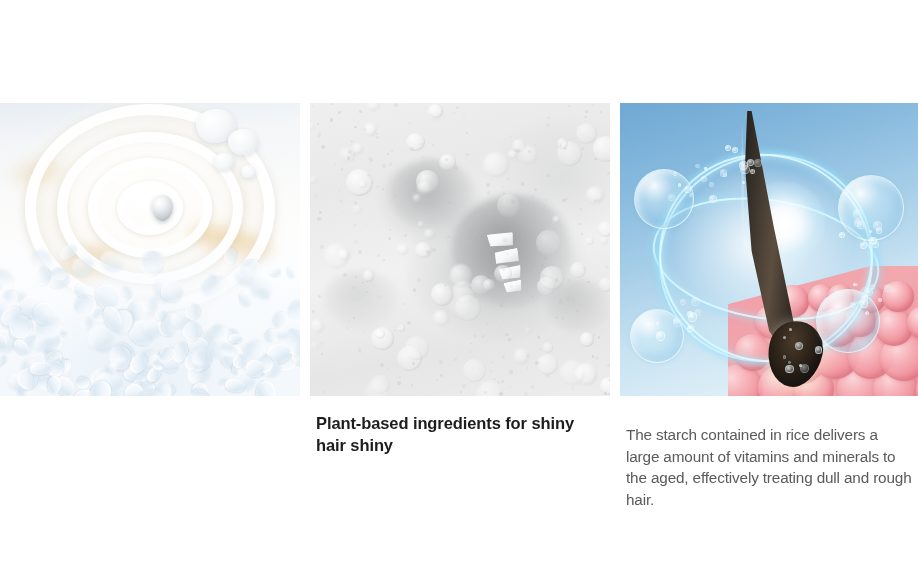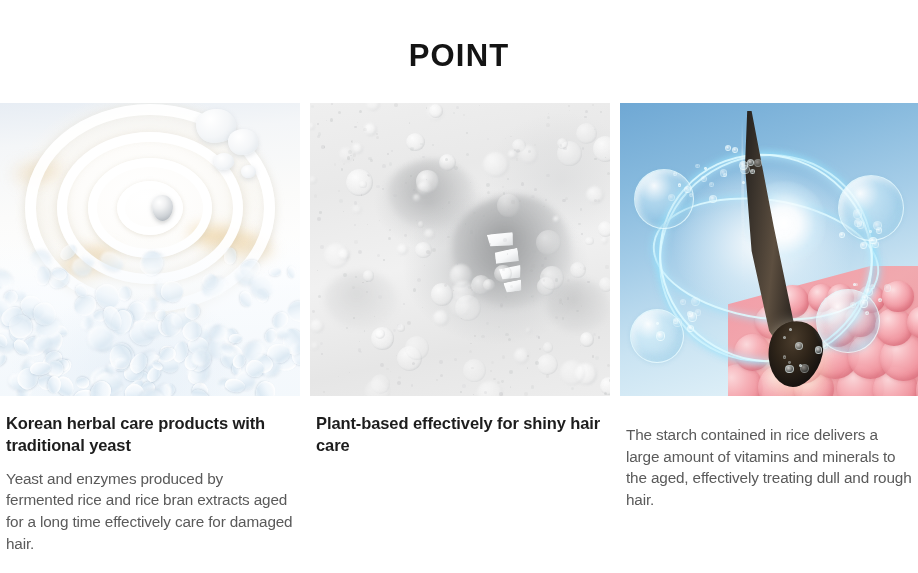--- a/index.html
+++ b/index.html
@@ -283,21 +283,20 @@
   }
   .micro-bubbles { position: absolute; border-radius: 50%;
     background: radial-gradient(circle at 35% 30%, rgba(255,255,255,0.95) 0%, rgba(205,238,252,0.35) 70%);
     border: 0.5px solid rgba(240,253,255,0.7); }
 </style>
 </head>
 <body>
 
 <div class="page">
 
-  <div class="page-title">POINT</div>
 
   <div class="columns">
 
     <div class="column">
       <div class="figure fig-milk">
         <div class="tan-d"></div>
         <div class="tan-a"></div>
         <div class="tan-b"></div>
         <div class="tan-c"></div>
 
@@ -461,24 +460,20 @@
             <div class="grain" style="width: 14.8px; height: 14px; left: 190.8px; top: 114.6px; transform: rotate(273deg); opacity: 0.87; filter: blur(1.1px);"></div>
             <div class="grain" style="width: 15.2px; height: 9.5px; left: 219.8px; top: 110.4px; transform: rotate(211deg); opacity: 0.86; filter: blur(1.1px);"></div>
             <div class="grain" style="width: 17px; height: 13.3px; left: 158.7px; top: 111.7px; transform: rotate(156deg); opacity: 0.87;"></div>
             <div class="grain" style="width: 24.7px; height: 16.3px; left: 99.9px; top: 74.2px; transform: rotate(67deg); opacity: 0.75;"></div>
             <div class="grain" style="width: 11.1px; height: 7.4px; left: 151.6px; top: 125.8px; transform: rotate(215deg); opacity: 0.91;"></div>
             <div class="grain" style="width: 16.6px; height: 13px; left: 46.3px; top: 141.5px; transform: rotate(95deg); opacity: 0.96;"></div>
             <div class="grain" style="width: 12.8px; height: 11.1px; left: 74.5px; top: 49px; transform: rotate(59deg); opacity: 0.67;"></div>
           </div>
       </div>
 
-      <div class="col-text">
-        <div class="card-heading">Korean herbal care products with traditional yeast</div>
-        <div class="card-body">Yeast and enzymes produced by fermented rice and rice bran extracts aged for a long time effectively care for damaged hair.</div>
-      </div>
     </div>
 
     <div class="column">
       <div class="figure fig-foam" id="foam-figure">
         <div class="foam-hole fh2"></div>
         <div class="foam-hole fh4"></div>
         <div class="foam-hole fh3"></div>
         <div class="foam-hole fh1"></div>
 
         <div class="shard-group">
@@ -813,21 +808,21 @@
           <div class="foam-speck" style="width: 1.9px; height: 1.9px; left: 55.9px; top: 187.9px; opacity: 0.42;"></div>
           <div class="foam-speck" style="width: 3.4px; height: 3.4px; left: 145.6px; top: 3px; opacity: 0.33;"></div>
           <div class="foam-speck" style="width: 3.7px; height: 3.7px; left: 236px; top: 20px; opacity: 0.28;"></div>
           <div class="foam-speck" style="width: 2.5px; height: 2.5px; left: 9.2px; top: 108.2px; opacity: 0.63;"></div>
           <div class="foam-speck" style="width: 3.5px; height: 3.5px; left: 222.2px; top: 146.9px; opacity: 0.41;"></div>
           <div class="foam-speck" style="width: 2.2px; height: 2.2px; left: 58.1px; top: 71.6px; opacity: 0.43;"></div>
           <div class="foam-speck" style="width: 4px; height: 4px; left: 32.8px; top: 170.4px; opacity: 0.56;"></div>
         </div>
 
       <div class="col-text">
-        <div class="card-heading">Plant-based effectively for shiny hair care</div>
+        <div class="card-heading">Plant-based ingredients for shiny hair shiny</div>
       </div>
     </div>
 
     <div class="column">
       <div class="figure fig-hair" id="hair-figure">
 
         <div class="scalp" id="scalp">
           <div class="scalp-base"></div>
         <div class="cell" style="width: 48.1px; height: 48.1px; left: -13.4px; top: 97.8px; opacity: 0.82;"></div>
             <div class="cell" style="width: 44.8px; height: 44.8px; left: 29.8px; top: 99.3px; opacity: 0.82;"></div>

